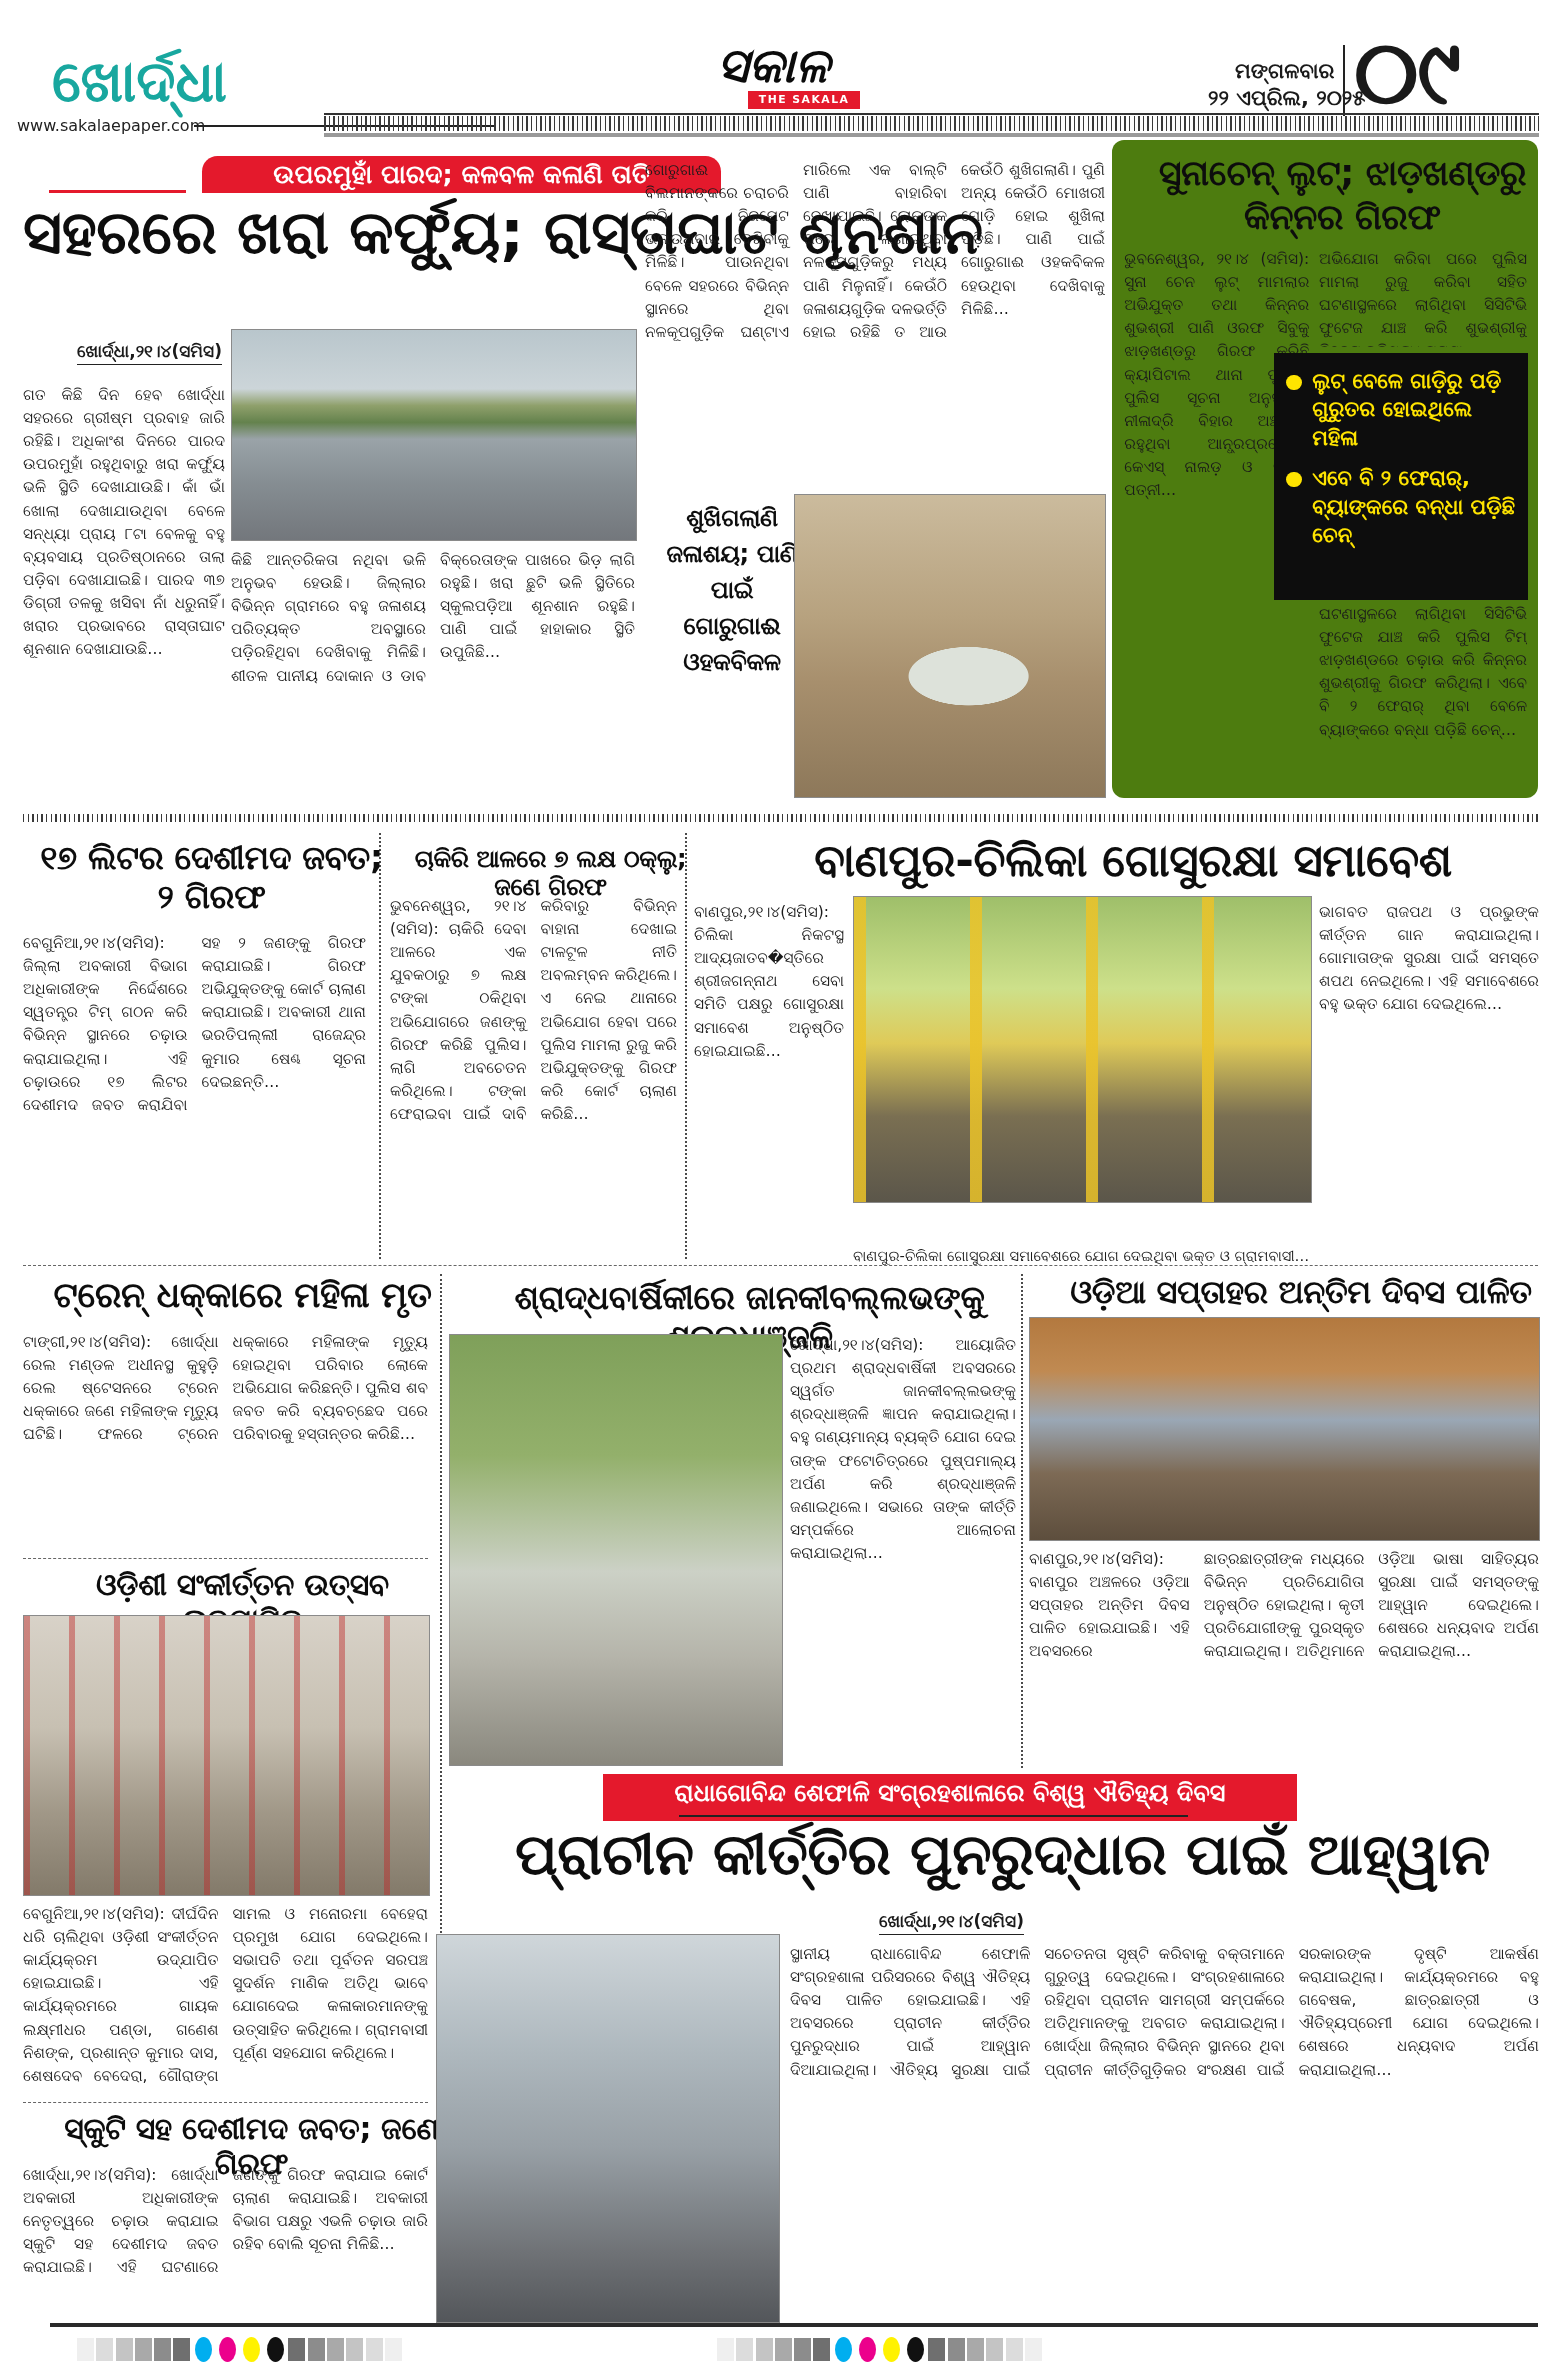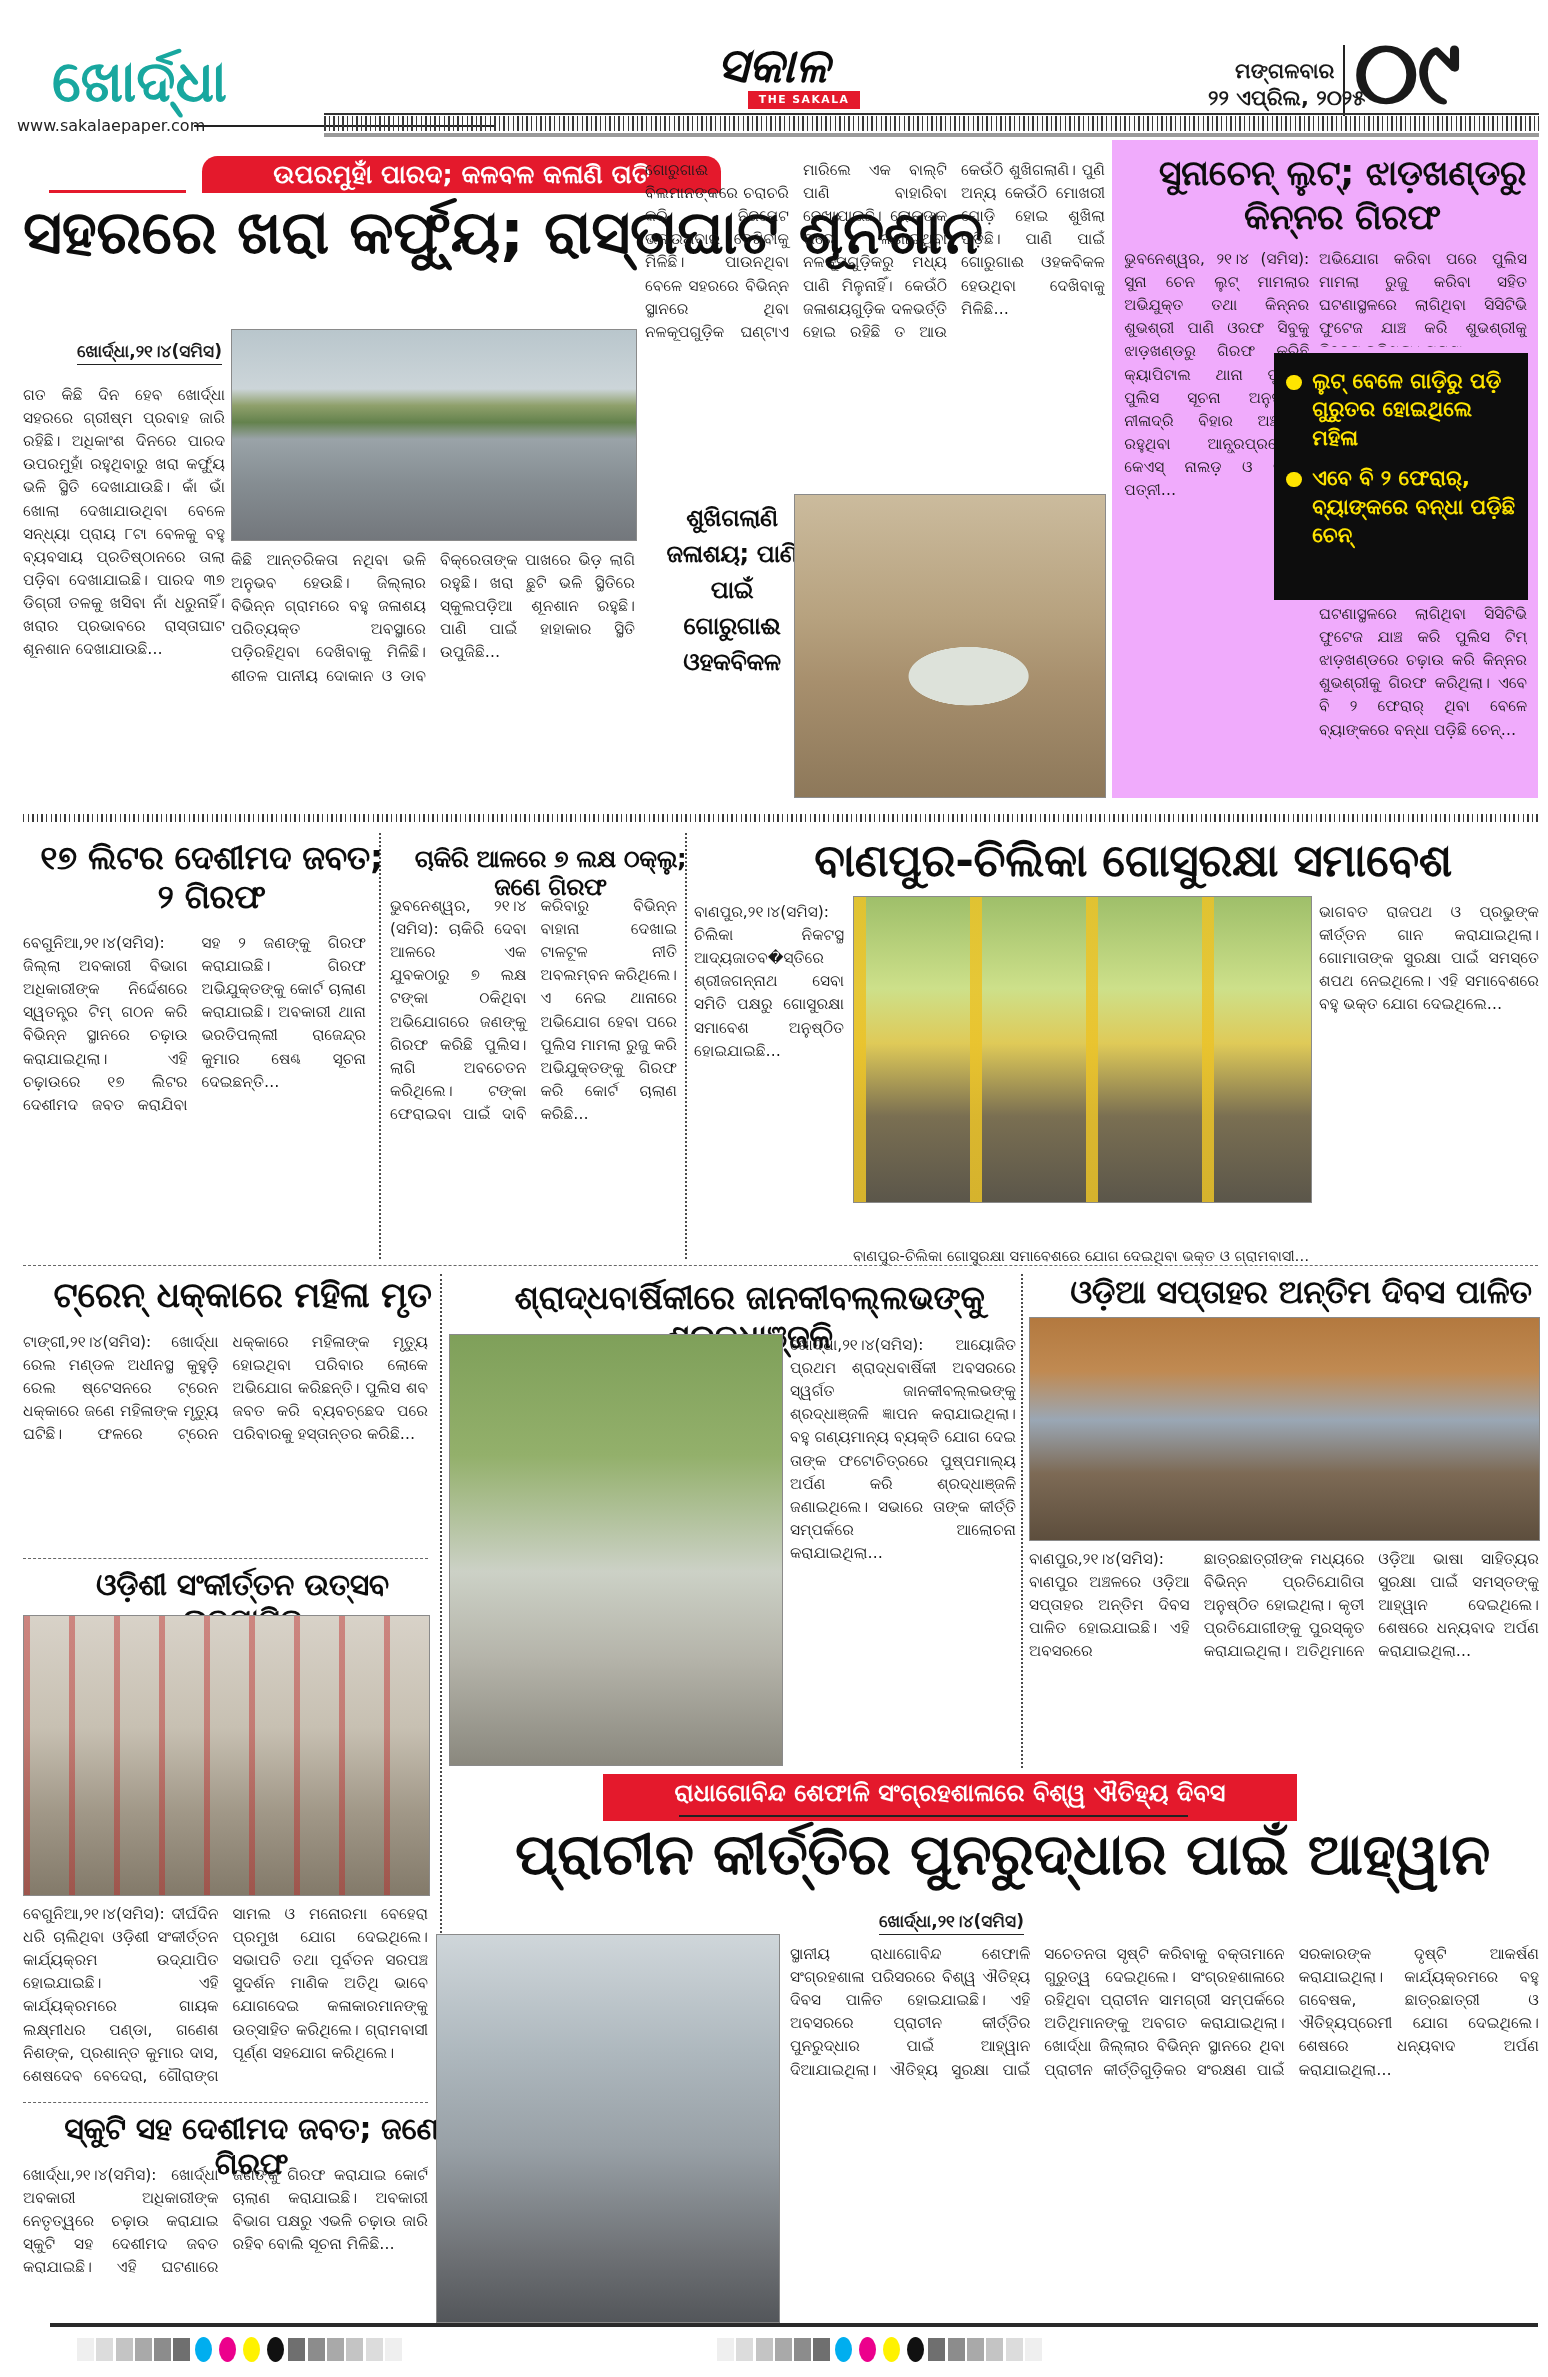--- a/index.html
+++ b/index.html
@@ -20,21 +20,21 @@
                         linear-gradient(180deg,#9fbf6a 0%,#cde08a 30%,#dfca58 48%,#7a6f52 72%,#5b564a 100%);}
   .ph-palm{background:linear-gradient(180deg,#7fa05a 0%,#93b06b 28%,#ccd1c6 55%,#b5b4aa 75%,#8a887e 100%);}
   .ph-room{background:linear-gradient(180deg,#b3793f 0%,#c08a52 24%,#9aa7b5 46%,#7d6a55 70%,#5d4e3d 100%);}
   .ph-flags{background:repeating-linear-gradient(90deg,rgba(190,40,40,.45) 0 6.2px,rgba(0,0,0,0) 6.2px 45px),
                        linear-gradient(180deg,#d8d2c8 0%,#c7c0b2 40%,#a19888 70%,#837a6a 100%);}
   .ph-temple{background:linear-gradient(180deg,#cfd6da 0%,#aeb8be 30%,#98a0a6 55%,#6f7276 82%,#53565a 100%);}
   .hticks{background:repeating-linear-gradient(90deg,#3a3a3a 0 1.5px,rgba(0,0,0,0) 1.5px 4.6px);}
   .dashes{border-top:1.5px dashed #666;}
   .vdots{width:0;border-left:2.3px dotted #4a4a4a;}
   .redbox{background:#e4192c;color:#fff;font-weight:bold;}
-  .peach{background:#f0abfc;}
+  .peach{background:#4d7c0f;border-radius:12px;}
   .blackbox{background:#0d0d0d;color:#ffe400;}
   .blackbox .bullet{position:relative;padding-left:26px;margin:0 0 12.3px 0;
       font-weight:bold;font-size:21px;line-height:1.35;}
   .blackbox .bullet::before{content:"";position:absolute;left:0;top:7.7px;width:15.4px;height:15.4px;
       border-radius:50%;background:#ffe400;}
   .regstrip{display:flex;align-items:center;gap:2.3px;}
   .regstrip .g{width:17px;height:23px;}
   .regstrip .dot{width:17px;height:25px;border-radius:50%;margin:0 2.3px;}
   .webrule{height:2.3px;background:#222;}
 </style>

